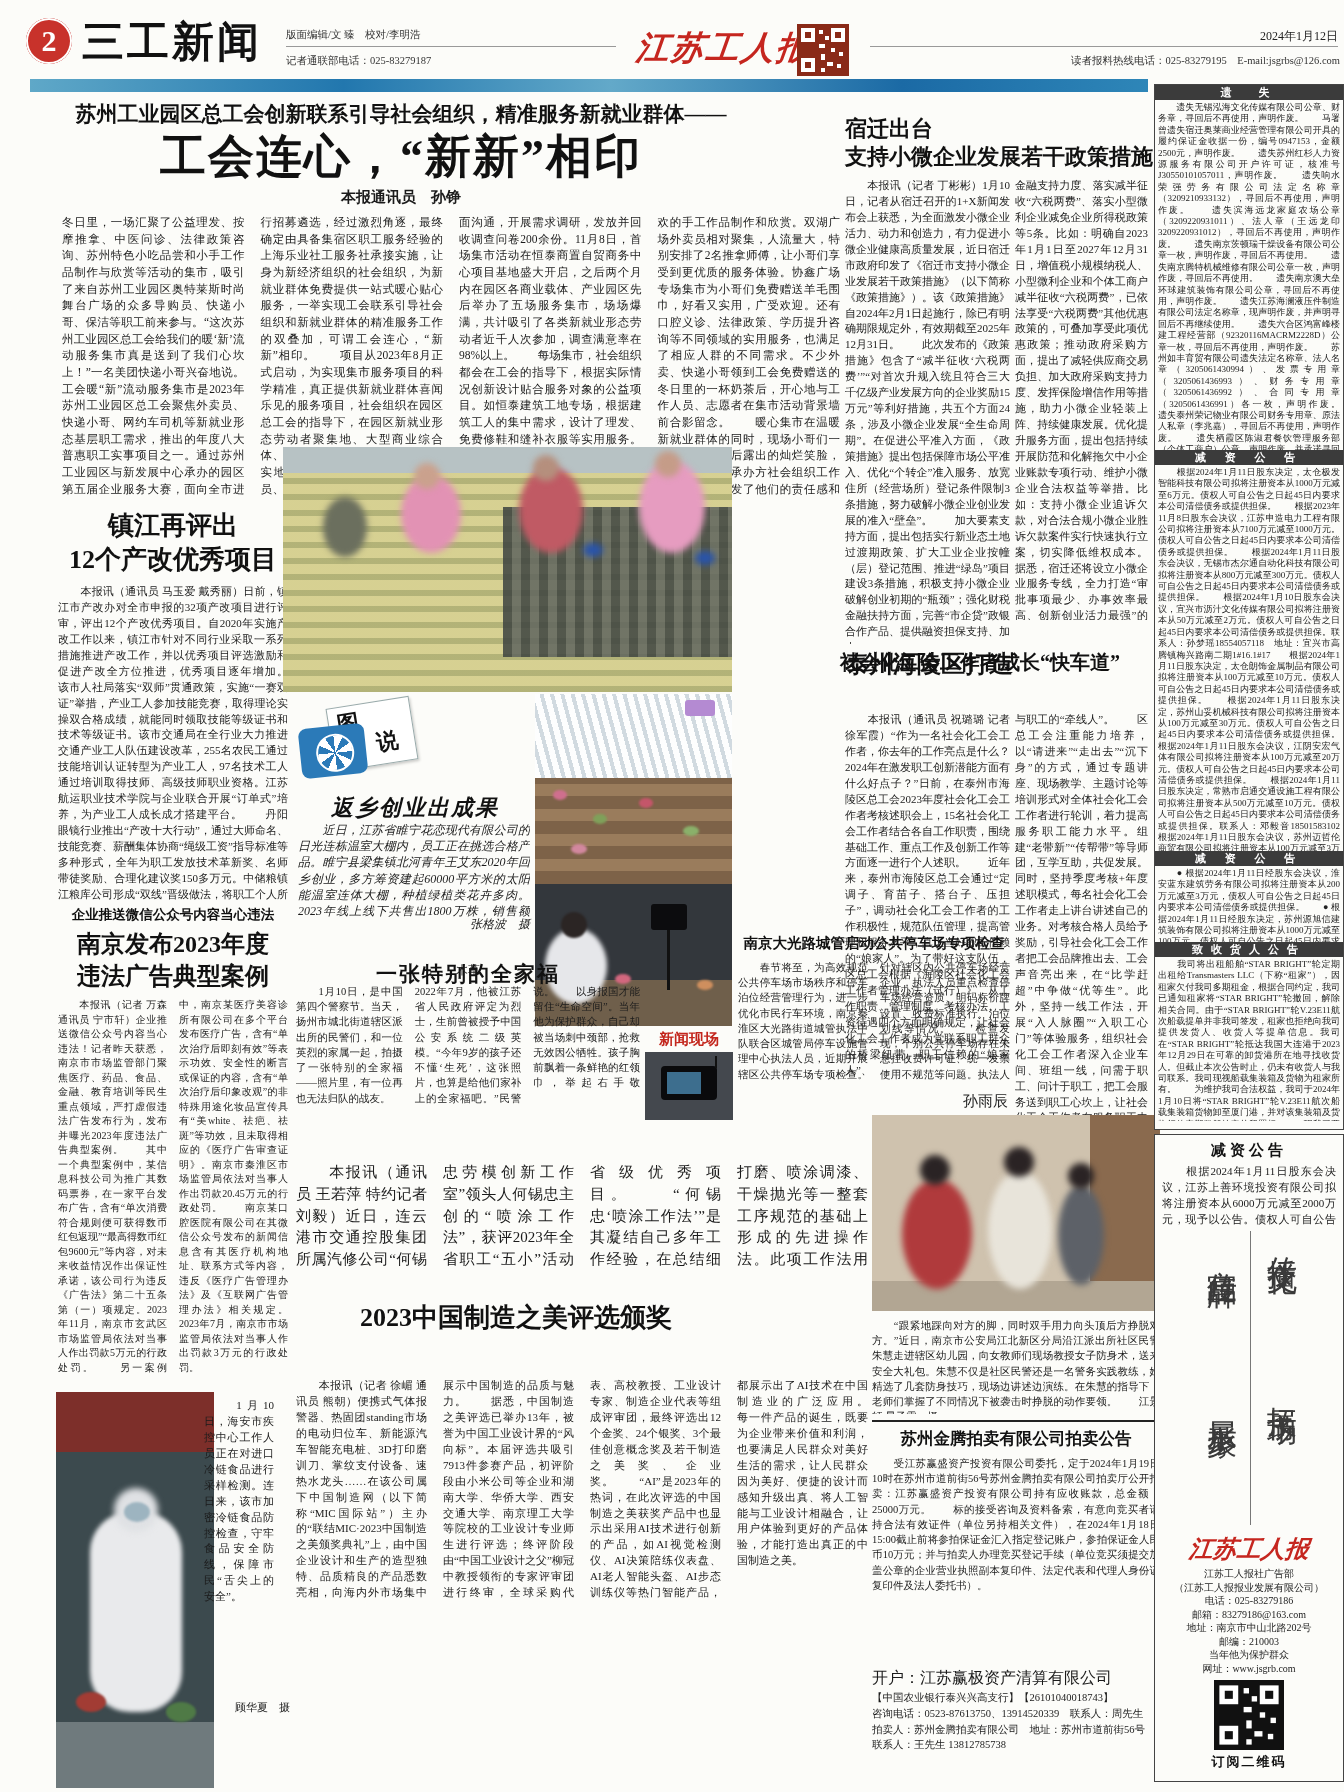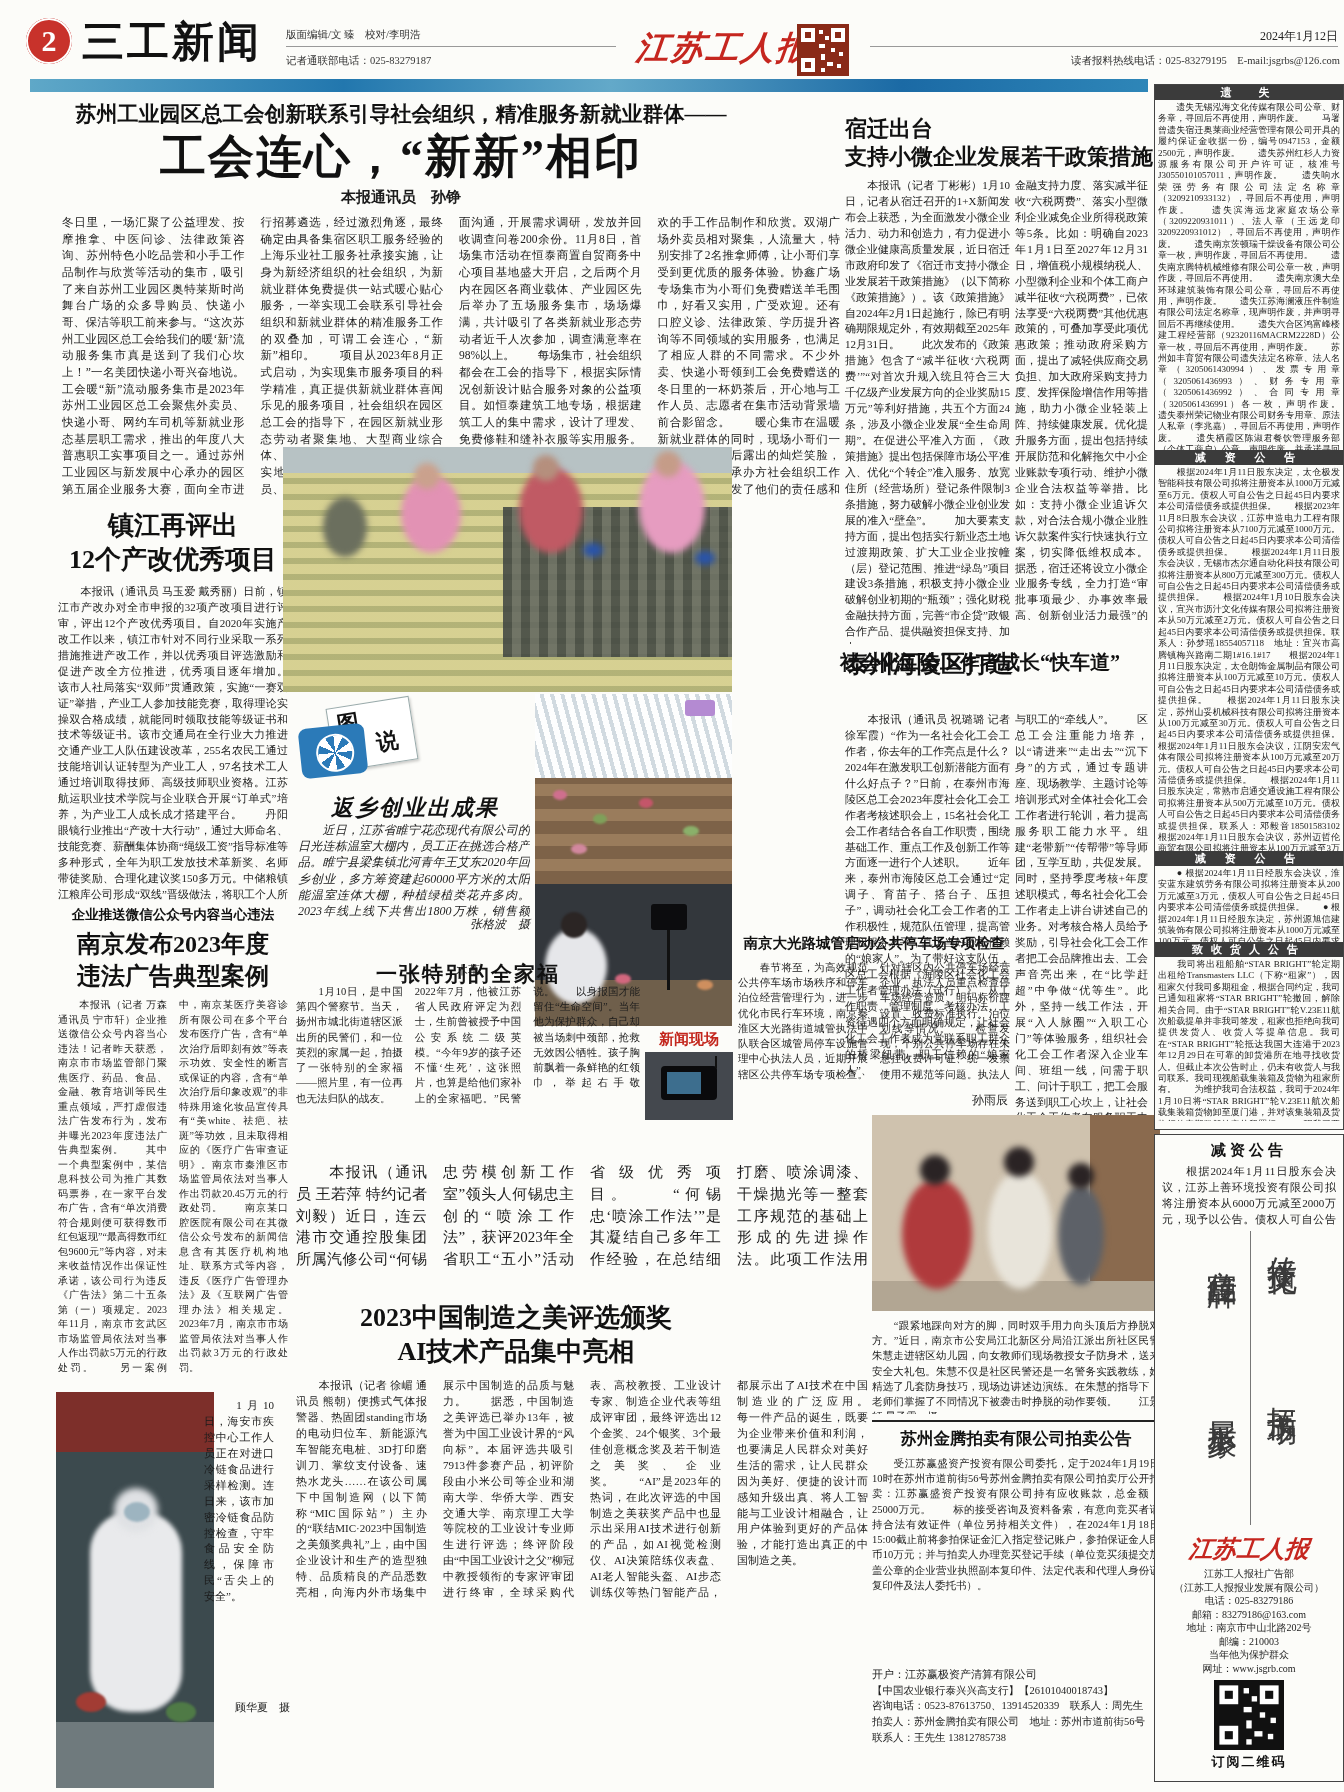--- a/index.html
+++ b/index.html
@@ -141,53 +141,52 @@
   <div class="abs hl" style="left:58px;top:928px;width:230px;text-align:center;font-size:24px;">南京发布2023年度</div>
   <div class="abs hl" style="left:58px;top:960px;width:230px;text-align:center;font-size:24px;">违法广告典型案例</div>
   <div class="abs j cols2" style="left:58px;top:998px;width:230px;height:388px;font-size:10px;">
     <span>　　本报讯（记者 万森 通讯员 宁市轩）企业推送微信公众号内容当心违法！记者昨天获悉，南京市市场监管部门聚焦医疗、药品、食品、金融、教育培训等民生重点领域，严打虚假违法广告发布行为，发布并曝光2023年度违法广告典型案例。　　其中一个典型案例中，某信息科技公司为推广其数码票券，在一家平台发布广告，含有“单次消费符合规则便可获得数币红包返现”“最高得数币红包9600元”等内容，对未来收益情况作出保证性承诺，该公司行为违反《广告法》第二十五条第（一）项规定。2023年11月，南京市玄武区市场监管局依法对当事人作出罚款5万元的行政处罚。</span><span>　　另一案例中，南京某医疗美容诊所有限公司在多个平台发布医疗广告，含有“单次治疗后即刻有效”等表示功效、安全性的断言或保证的内容，含有“单次治疗后印象改观”的非特殊用途化妆品宣传具有“美white、祛疤、祛斑”等功效，且未取得相应的《医疗广告审查证明》。南京市秦淮区市场监管局依法对当事人作出罚款20.45万元的行政处罚。　　南京某口腔医院有限公司在其微信公众号发布的新闻信息含有其医疗机构地址、联系方式等内容，违反《医疗广告管理办法》及《互联网广告管理办法》相关规定。2023年7月，南京市市场监管局依法对当事人作出罚款3万元的行政处罚。</span>
   </div>
 
   <div class="abs hl" style="left:738px;top:934px;width:272px;text-align:center;font-size:14.5px;white-space:nowrap;">南京大光路城管启动公共停车场专项检查</div>
   <div class="abs j cols2" style="left:738px;top:960px;width:272px;height:132px;font-size:10.5px;">
     <span>　　春节将至，为高效规范公共停车场市场秩序和停车泊位经营管理行为，进一步优化市民行车环境，南京秦淮区大光路街道城管执法中队联合区城管局停车设施管理中心执法人员，近期开展辖区公共停车场专项检查。针对辖区内公共停车场经营企业，执法人员重点检查停车场经营资质、明码标价牌设置、收费标准执行、泊位划线等情况。</span><span>　　检查发现，个别公共停车场存在未悬挂收费许可证、统一发票使用不规范等问题。执法人员当场下达整改通知书，责令限期整改，并要求各停车场经营单位落实管理责任，规范经营行为，自觉维护良好的停车秩序，为市民营造良好的出行环境。</span>
   </div>
-  <div class="abs credit" style="left:878px;top:1092px;width:130px;font-size:12px;">孙雨辰</div>
+  <div class="abs credit" style="left:878px;top:1092px;width:130px;font-size:15px;">孙雨辰</div>
 
   <div class="abs hl" style="left:845px;top:648px;width:303px;font-size:24px;">泰州海陵区打造</div>
   <div class="abs hl" style="left:840px;top:649px;width:312px;font-size:20px;white-space:nowrap;">社会化工会工作者成长“快车道”</div>
   <div class="abs j" style="left:845px;top:712px;width:165px;height:380px;font-size:11px;">　　本报讯（通讯员 祝璐璐 记者 徐军霞）“作为一名社会化工会工作者，你去年的工作亮点是什么？2024年在激发职工创新潜能方面有什么好点子？”日前，在泰州市海陵区总工会2023年度社会化工会工作者考核述职会上，15名社会化工会工作者结合各自工作职责，围绕基础工作、重点工作及创新工作等方面逐一进行个人述职。　　近年来，泰州市海陵区总工会通过“定调子、育苗子、搭台子、压担子”，调动社会化工会工作者的工作积极性，规范队伍管理，提高管理和服务水平，真正当好职工信赖的“娘家人”。为了带好这支队伍，区总工会根据《海陵区社会化工会工作者管理办法（试行）》，从工作职责、管理制度、考核办法、工资待遇四个方面明确规定，让社会化工会工作者成为党联系职工群众的桥梁纽带、职工信赖的“娘家人”、</div>
   <div class="abs j" style="left:1015px;top:712px;width:133px;height:472px;font-size:11px;">与职工的“牵线人”。　　区总工会注重能力培养，以“请进来”“走出去”“沉下身”的方式，通过专题讲座、现场教学、主题讨论等培训形式对全体社会化工会工作者进行轮训，着力提高服务职工能力水平。组建“老带新”“传帮带”等导师团，互学互助，共促发展。同时，坚持季度考核+年度述职模式，每名社会化工会工作者走上讲台讲述自己的业务。对考核合格人员给予奖励，引导社会化工会工作者把工会品牌推出去、工会声音亮出来，在“比学赶超”中争做“优等生”。此外，坚持一线工作法，开展“入人脉圈”“入职工心门”等体验服务，组织社会化工会工作者深入企业车间、班组一线，问需于职工、问计于职工，把工会服务送到职工心坎上，让社会化工会工作者在服务职工中快速成长，跑出成长“加速度”。</div>
 
   <div class="abs j cols4" style="left:296px;top:1162px;width:572px;height:128px;font-size:15px;">
     <span>　　本报讯（通讯员 王若萍 特约记者 刘毅）近日，连云港市交通控股集团所属汽修公司“何锡忠劳模创新工作室”领头人何锡忠主创的“喷涂工作法”，获评2023年全省职工“五小”</span><span>活动省级优秀项目。　　“何锡忠‘喷涂工作法’”是其凝结自己多年工作经验，在总结细打磨、喷涂调漆、干燥抛光等一整套工序规范的基础上形成的先进操作法。此项工作法用</span><span>于车身漆面修复，有效解决了色差大、返工多等难题，喷涂一次合格率提升至98%以上，每年可为企业节约材料和返工成本数十万元，具有独特的实</span><span>用的功能和良好的市场前景，在众多参选项目中脱颖而出并获得殊荣。该项目还破解了喷涂行业的漆面技术问题，推动了当地汽修行业技术进步，为企业带来了显著的经济效益和社会效益。</span>
   </div>
 
   <div class="abs hl" style="left:296px;top:1300px;width:440px;text-align:center;font-size:26px;">2023中国制造之美评选颁奖</div>
-  <div class="abs hl" style="left:296px;top:1334px;width:440px;text-align:center;font-size:26px;">AI技术产品集中亮相</div>
   <div class="abs j cols4" style="left:296px;top:1378px;width:572px;height:404px;font-size:11px;">
     <span>　　本报讯（记者 徐嵋 通讯员 熊朝）便携式气体报警器、热固团standing市场的电动归位车、新能源汽车智能充电桩、3D打印磨训刀、掌纹支付设备、速热水龙头……在该公司属下中国制造网（以下简称“MIC国际站”）主办的“联结MIC·2023中国制造之美颁奖典礼”上，由中国企业设计和生产的造型独特、品质精良的产品悉数亮相，向海内外市场集中展示中国制造的品质与魅力。</span><span>　　据悉，中国制造之美评选已举办13年，被誉为中国工业设计界的“风向标”。本届评选共吸引7913件参赛产品，初评阶段由小米公司等企业和湖南大学、华侨大学、西安交通大学、南京理工大学等院校的工业设计专业师生进行评选；终评阶段由“中国工业设计之父”柳冠中教授领衔的专家评审团进行终审，全球采</span><span>购代表、高校教授、工业设计专家、制造企业代表等组成评审团，最终评选出12个金奖、24个银奖、3个最佳创意概念奖及若干制造之美奖、企业奖。　　“AI”是2023年的热词，在此次评选的中国制造之美获奖产品中也显示出采用AI技术进行创新的产品，如AI视觉检测仪、AI决策陪练仪表盘、AI老人智能头盔、AI步态训练仪等热门智能产品，都展示出了AI技术在中国制造业的广泛应用。</span><span>　　每一件产品的诞生，既要为企业带来价值和利润，也要满足人民群众对美好生活的需求，让人民群众因为美好、便捷的设计而感知升级出真、将人工智能与工业设计相融合，让用户体验到更好的产品体验，才能打造出真正的中国制造之美。</span>
   </div>
 
   <div class="photo" style="left:872px;top:1115px;width:288px;height:196px;background:#cfc2ae;">
     <div class="abs" style="left:218px;top:0;width:70px;height:196px;background:#8a6a4e;"></div>
     <div class="abs" style="left:0;top:166px;width:288px;height:30px;background:#b2a693;"></div>
     <div class="blob" style="left:30px;top:64px;width:70px;height:110px;background:#b03a3c;"></div>
     <div class="blob" style="left:48px;top:40px;width:30px;height:30px;background:#2a2324;"></div>
     <div class="blob" style="left:116px;top:56px;width:64px;height:118px;background:#e8e4da;"></div>
     <div class="blob" style="left:132px;top:32px;width:30px;height:30px;background:#2a2324;"></div>
     <div class="blob" style="left:186px;top:70px;width:46px;height:100px;background:#5d6168;"></div>
     <div class="blob" style="left:196px;top:48px;width:26px;height:26px;background:#2a2324;"></div>
   </div>
   <div class="abs j" style="left:872px;top:1318px;width:288px;height:96px;font-size:10.5px;">　　“跟紧地踩向对方的脚，同时双手用力向头顶后方挣脱对方。”近日，南京市公安局江北新区分局沿江派出所社区民警朱慧走进辖区幼儿园，向女教师们现场教授女子防身术，送来安全大礼包。朱慧不仅是社区民警还是一名警务实践教练，她精选了几套防身技巧，现场边讲述边演练。在朱慧的指导下，老师们掌握了不同情况下被袭击时挣脱的动作要领。　　江景轩 晏子霖　摄</div>
 
   <div class="abs" style="left:872px;top:1420px;width:288px;height:366px;border-top:2px solid #222;">
     <div class="hl" style="text-align:center;font-size:16.5px;margin-top:6px;font-family:Liberation Serif, serif;">苏州金腾拍卖有限公司拍卖公告</div>
     <div class="j" style="font-size:10.5px;margin-top:6px;height:210px;">　　受江苏赢盛资产投资有限公司委托，定于2024年1月19日10时在苏州市道前街56号苏州金腾拍卖有限公司拍卖厅公开拍卖：江苏赢盛资产投资有限公司持有应收账款，总金额：25000万元。　　标的接受咨询及资料备索，有意向竞买者请持合法有效证件（单位另持相关文件），在2024年1月18日15:00截止前将参拍保证金汇入指定登记账户，参拍保证金人民币10万元；并与拍卖人办理竞买登记手续（单位竞买须提交加盖公章的企业营业执照副本复印件、法定代表和代理人身份证复印件及法人委托书）。</div>
-    <div style="font-size:11px;line-height:1.5;">开户：江苏赢极资产清算有限公司</div>
+    <div style="font-size:16px;line-height:1.5;">开户：江苏赢极资产清算有限公司</div>
     <div style="font-size:10.5px;line-height:1.5;">【中国农业银行泰兴兴高支行】【26101040018743】</div>
     <div style="font-size:10.5px;line-height:1.5;">咨询电话：0523-87613750、13914520339　联系人：周先生</div>
     <div style="font-size:10.5px;line-height:1.5;">拍卖人：苏州金腾拍卖有限公司　地址：苏州市道前街56号</div>
     <div style="font-size:10.5px;line-height:1.5;">联系人：王先生 13812785738</div>
   </div>
 
   <div class="photo" style="left:56px;top:1392px;width:158px;height:396px;background:#3c4a4e;">
     <div class="abs" style="left:0;top:0;width:158px;height:60px;background:#7d2f2a;"></div>
     <div class="blob" style="left:34px;top:120px;width:92px;height:200px;background:#e9eaec;filter:blur(2px);border-radius:40px;"></div>
     <div class="blob" style="left:58px;top:96px;width:44px;height:44px;background:#dfe1e4;"></div>

